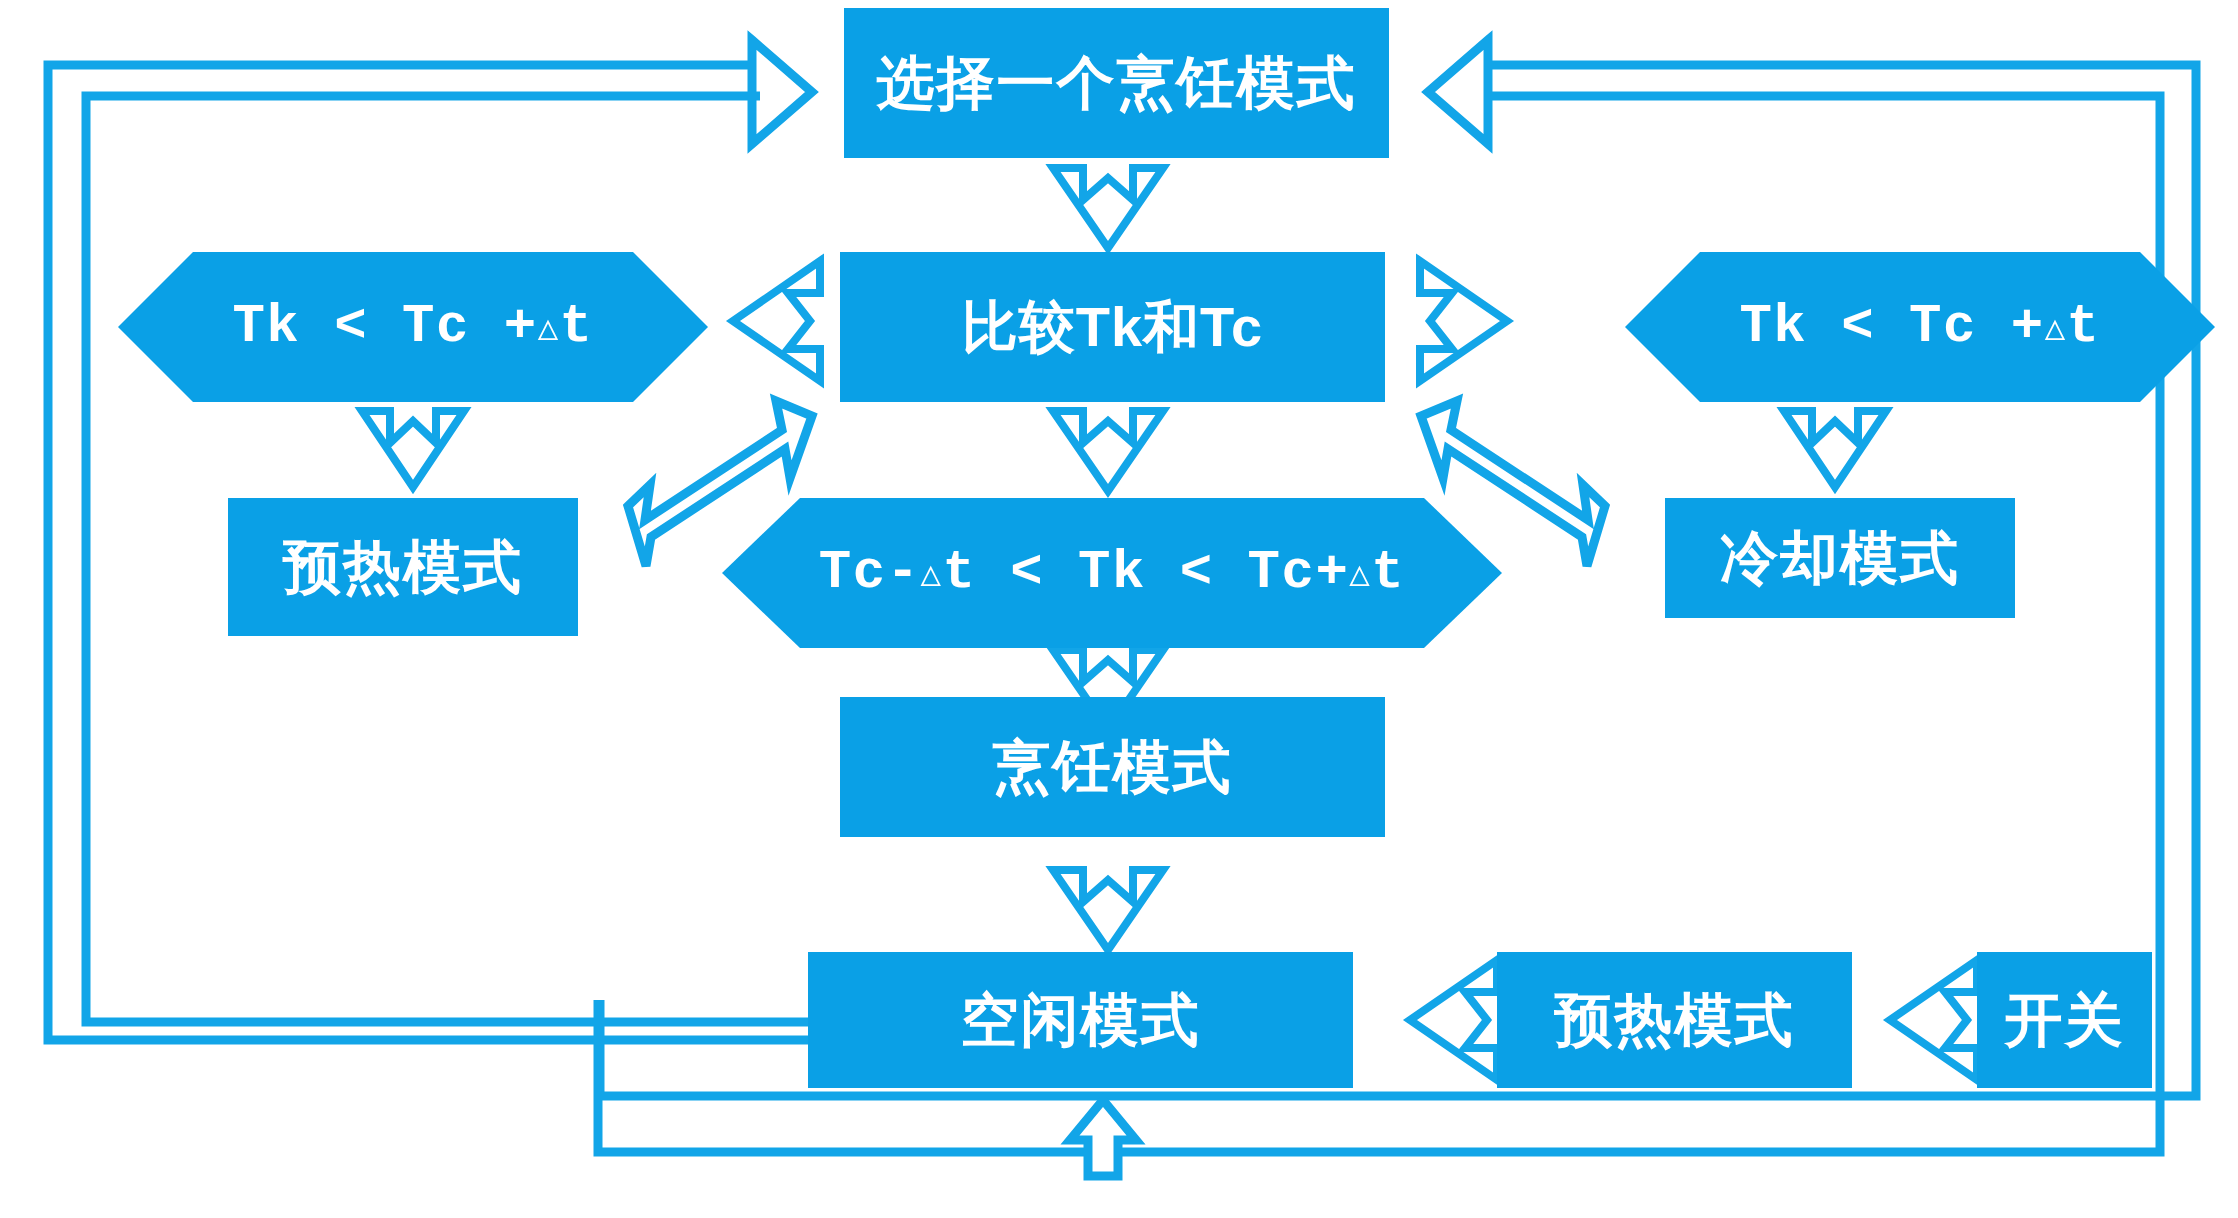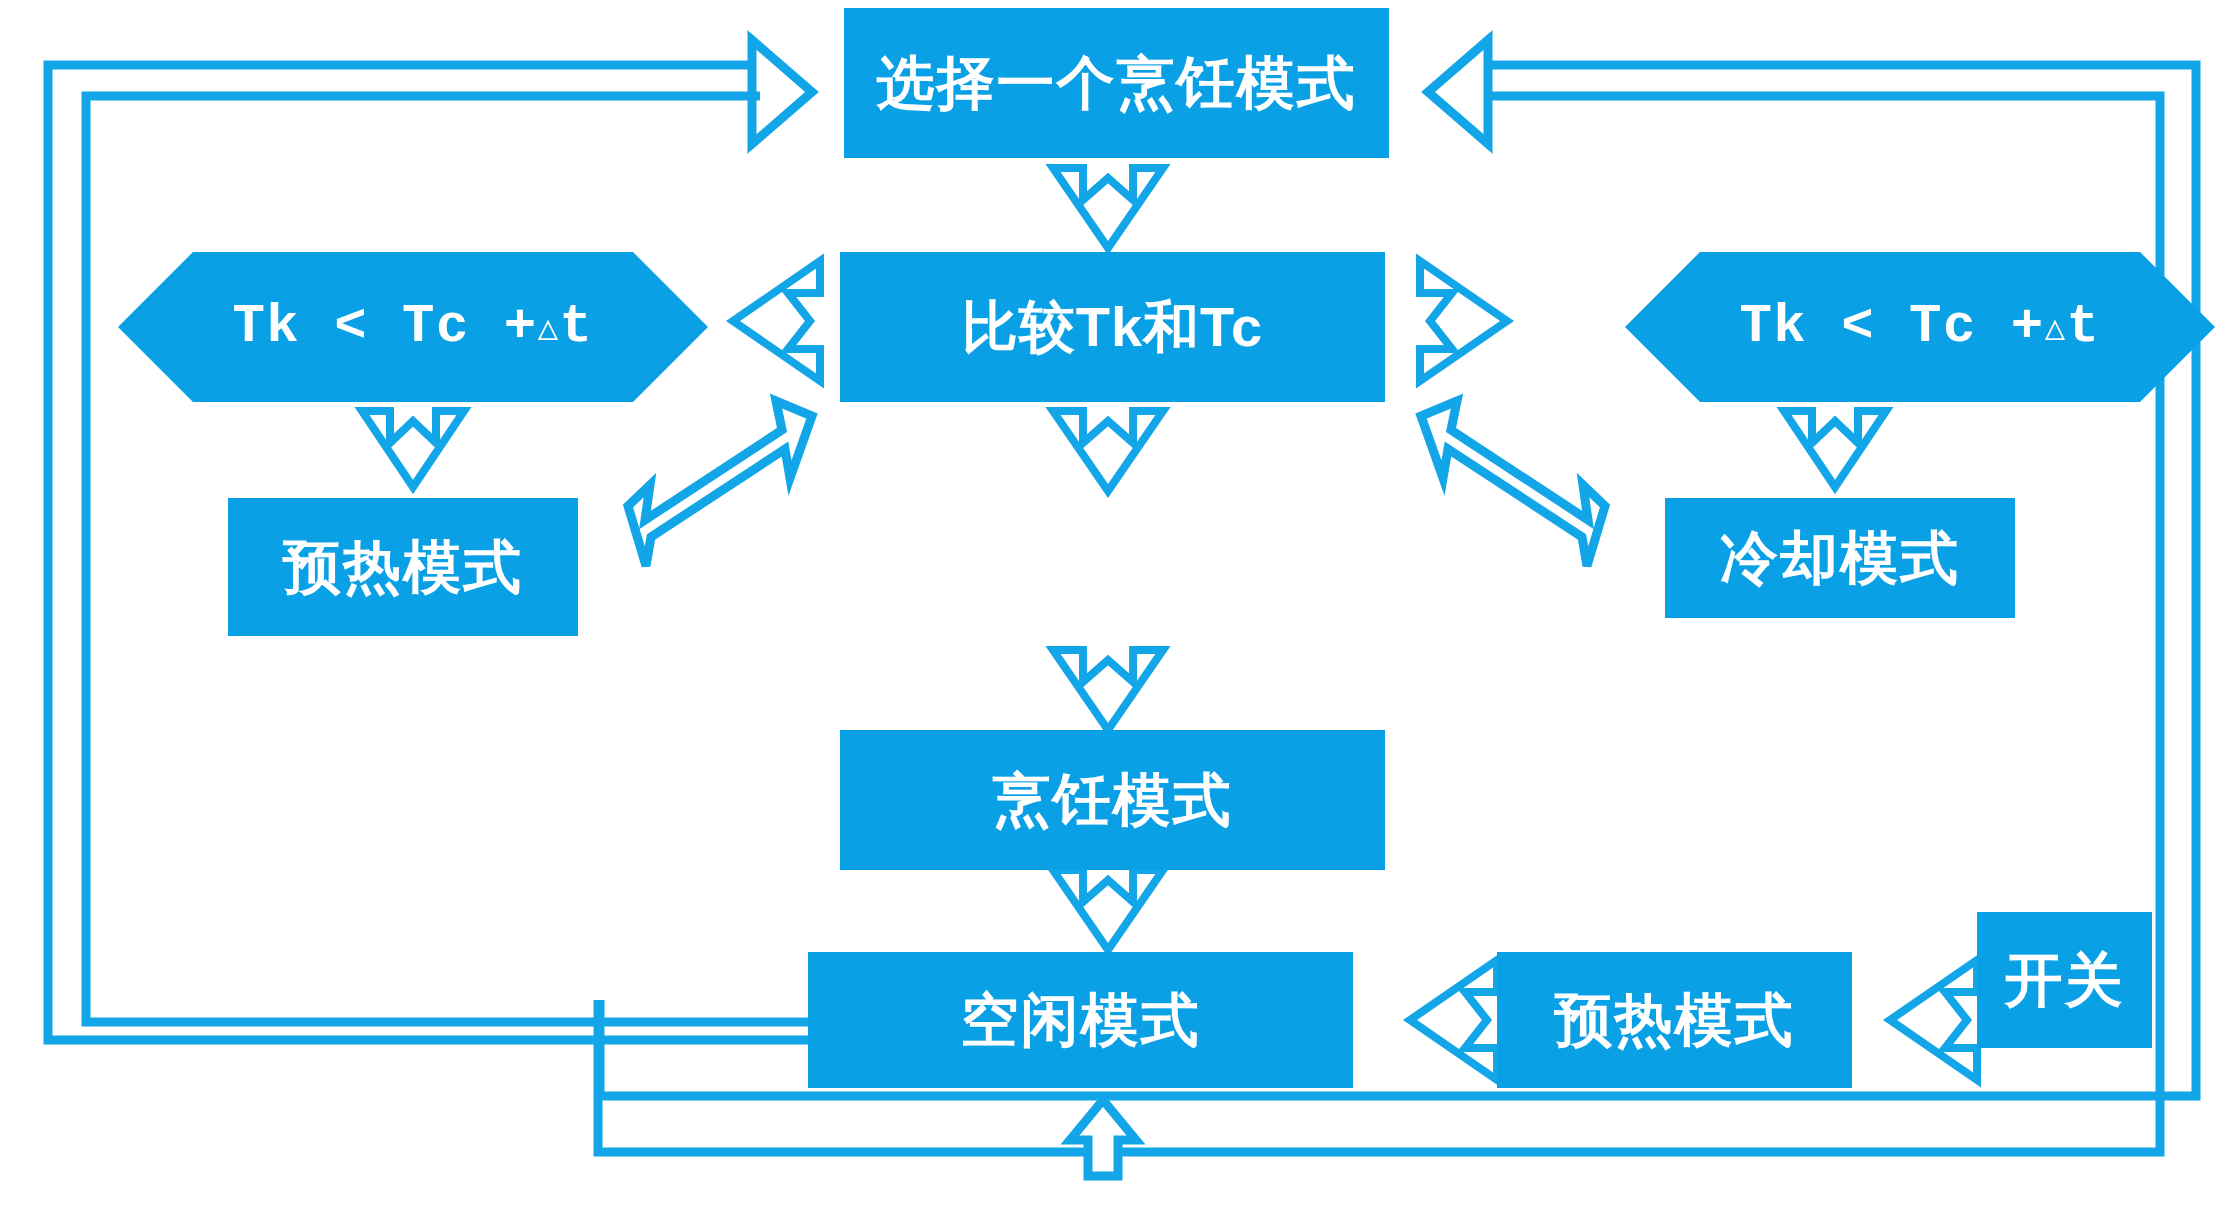--- a/index.html
+++ b/index.html
@@ -159,38 +159,44 @@
     <span class="hexlabel mathtxt"><span>Tk &lt; Tc +</span><span class="tri">△</span><span>t</span></span>
   </div>
 
   <div class="node hex" style="left:1625px; top:252px; width:590px; height:150px;">
     <svg class="hexshape" viewBox="0 0 590 150" preserveAspectRatio="none">
       <polygon points="75,0 515,0 590,75 515,150 75,150 0,75" fill="#0aa0e6"></polygon>
     </svg>
     <span class="hexlabel mathtxt"><span>Tk &lt; Tc +</span><span class="tri">△</span><span>t</span></span>
   </div>
 
+  <div class="node hex" style="left:722px; top:498px; width:780px; height:150px;">
+    <svg class="hexshape" viewBox="0 0 780 150" preserveAspectRatio="none">
+      <polygon points="78,0 702,0 780,75 702,150 78,150 0,75" fill="#0aa0e6"></polygon>
+    </svg>
+    <span class="hexlabel mathtxt"><span>Tc-</span><span class="tri">△</span><span>t &lt; Tk &lt; Tc+</span><span class="tri">△</span><span>t</span></span>
+  </div>
 
   <div class="node cjk" style="left:228px; top:498px; width:350px; height:138px;">
     <span>预热模式</span>
   </div>
 
   <div class="node cjk" style="left:1665px; top:498px; width:350px; height:120px;">
     <span>冷却模式</span>
   </div>
 
-  <div class="node cjk" style="left:840px; top:730px; width:545px; height:140px;">
+  <div class="node cjk" style="left:840px; top:697px; width:545px; height:140px;">
     <span>烹饪模式</span>
   </div>
 
   <div class="node cjk" style="left:808px; top:952px; width:545px; height:136px;">
     <span>空闲模式</span>
   </div>
 
   <div class="node cjk" style="left:1497px; top:952px; width:355px; height:136px;">
     <span>预热模式</span>
   </div>
 
-  <div class="node cjk" style="left:1977px; top:912px; width:175px; height:136px;">
+  <div class="node cjk" style="left:1977px; top:952px; width:175px; height:136px;">
     <span>开关</span>
   </div>
 
 </div>
 
 </body></html>

